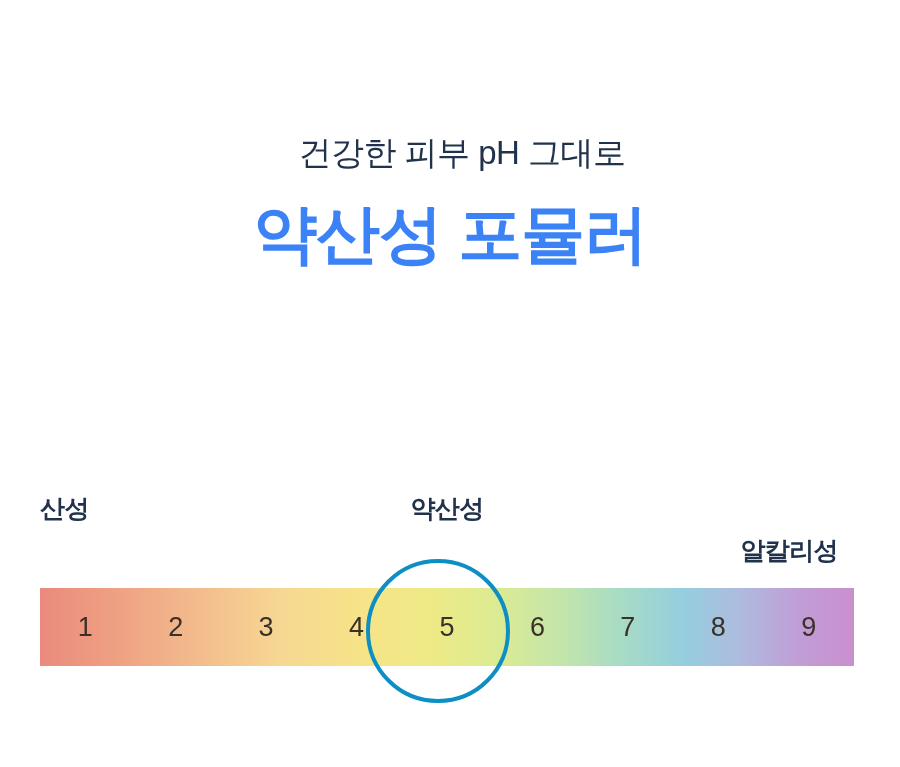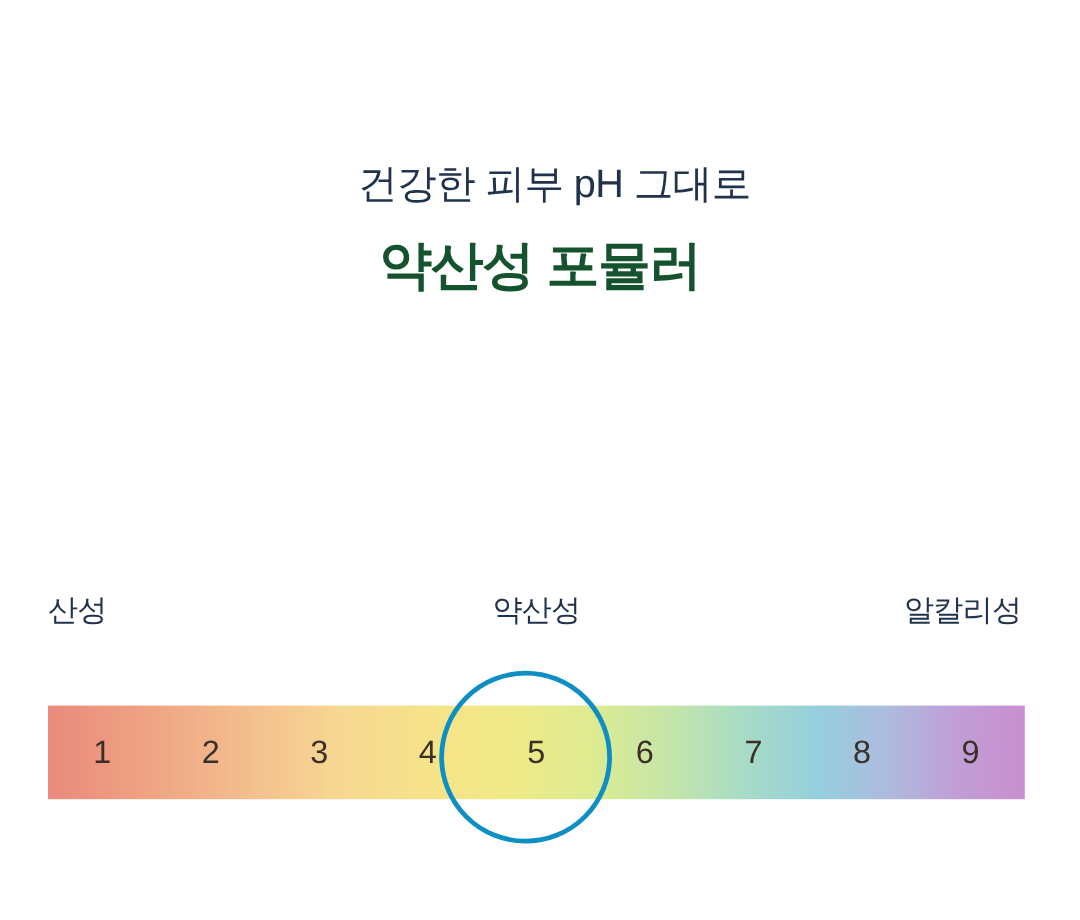--- a/index.html
+++ b/index.html
@@ -37,24 +37,24 @@
     line-height: 1.25;
     font-weight: 500;
     color: #21334c;
     letter-spacing: -0.5px;
     margin: 0;
     white-space: nowrap;
     padding-left: 24px;
   }
 
   .headline-main {
-    font-size: 44px;
+    font-size: 64px;
     line-height: 1.22;
     font-weight: 700;
-    color: #14532d;
+    color: #3b82f6;
     letter-spacing: -1.2px;
     margin: 0;
     margin-top: 22px;
     white-space: nowrap;
   }
 
   
   .ph-section {
     position: absolute;
     left: 40px;
@@ -64,28 +64,28 @@
 
   .ph-legend {
     position: relative;
     height: 42px;
   }
 
   .ph-legend-item {
     position: absolute;
     top: 0;
     font-size: 25px;
-    font-weight: 400;
+    font-weight: 700;
     color: #21334c;
     letter-spacing: -0.6px;
     white-space: nowrap;
   }
   .ph-legend-item.left   { left: 0; }
   .ph-legend-item.center { left: 50%; transform: translateX(-50%); }
-  .ph-legend-item.right  { right: 3px; }
+  .ph-legend-item.right  { right: 16px; margin-top: 42px; }
 
   .ph-bar-wrap {
     position: relative;
     margin-top: 54px;
     height: 78px;
   }
 
   .ph-bar {
     position: absolute;
     left: 0;

